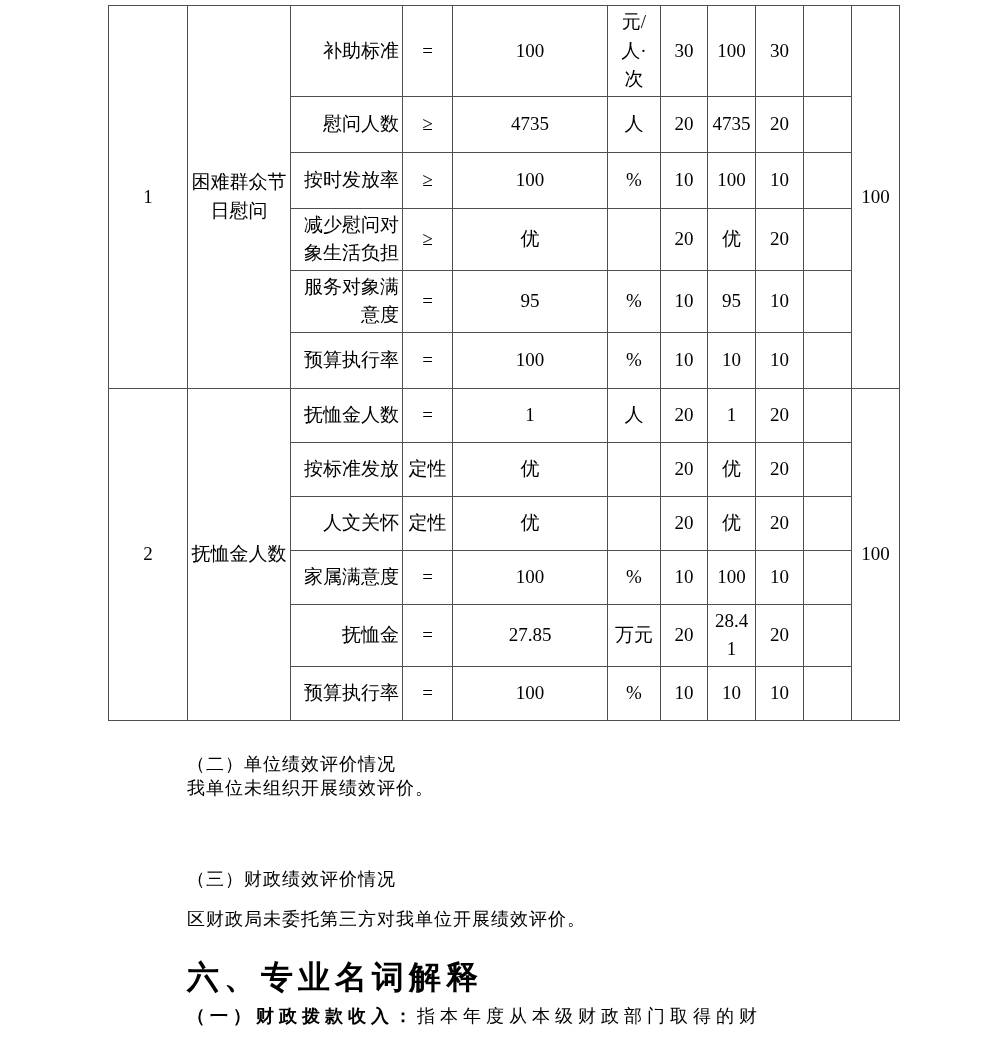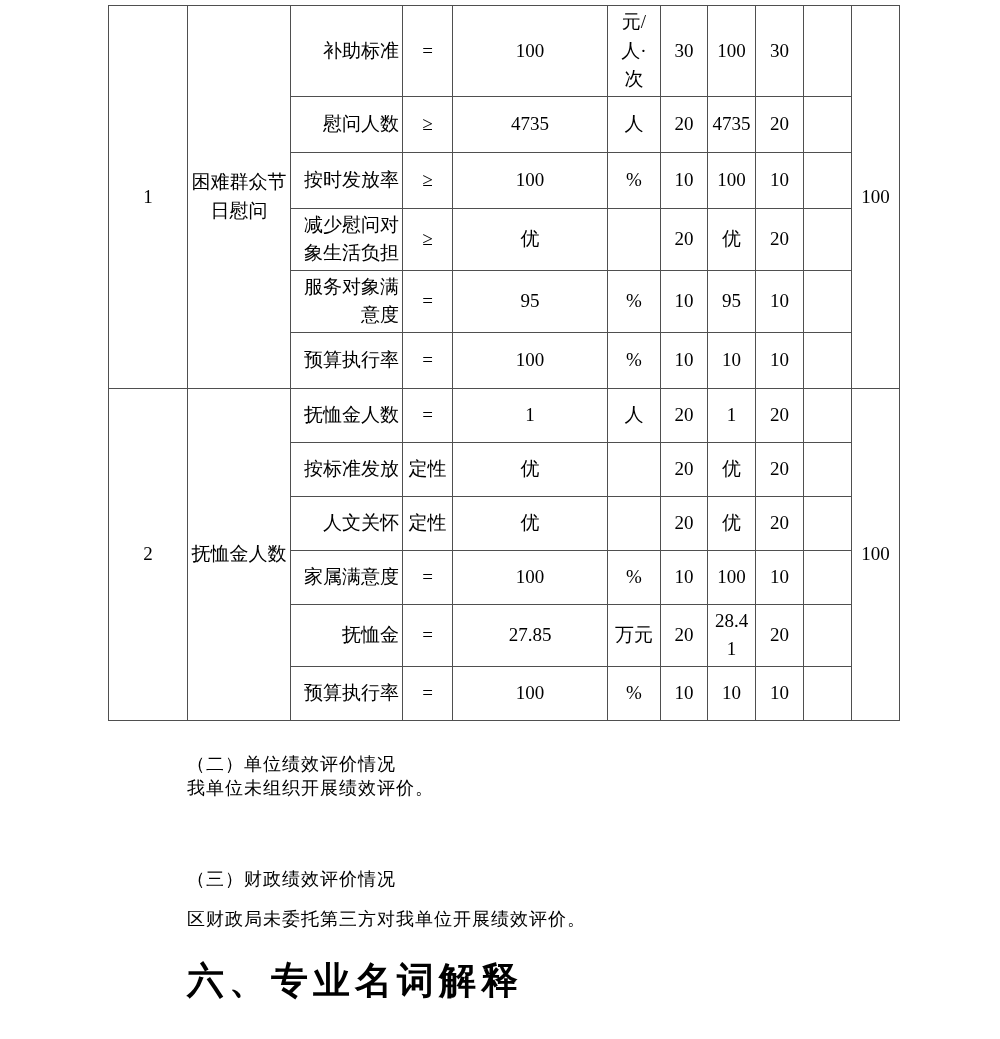--- a/index.html
+++ b/index.html
@@ -46,21 +46,21 @@
     white-space: nowrap;
   }
   .kai {
     font-family: Liberation Sans, sans-serif;
     font-size: 18px;
     letter-spacing: 1px;
     font-weight: normal;
   }
   .hei {
     font-family: "Liberation Sans", "DejaVu Sans", sans-serif;
-    font-size: 37px;
+    font-size: 32px;
     font-weight: bold;
     letter-spacing: 5px;
   }
   .term { letter-spacing: 5px; }
   .term-label { font-weight: bold; }
 </style>
 </head>
 <body>
 
 <div class="page">
@@ -209,14 +209,15 @@
           <td class="c-center"></td>
         </tr>
       </tbody>
   </table>
 
   <div class="line kai" style="top:752px">（二）单位绩效评价情况</div>
   <div class="line kai" style="top:776px">我单位未组织开展绩效评价。</div>
   <div class="line kai" style="top:867px">（三）财政绩效评价情况</div>
   <div class="line kai" style="top:907px">区财政局未委托第三方对我单位开展绩效评价。</div>
   <div class="line hei" style="top:956px">六、专业名词解释</div>
+  <div class="line kai term" style="top:1004px"><span class="term-label">（一）财政拨款收入：</span><span>指本年度从本级财政部门取得的财</span></div>
 
 </div>
 
 </body></html>

